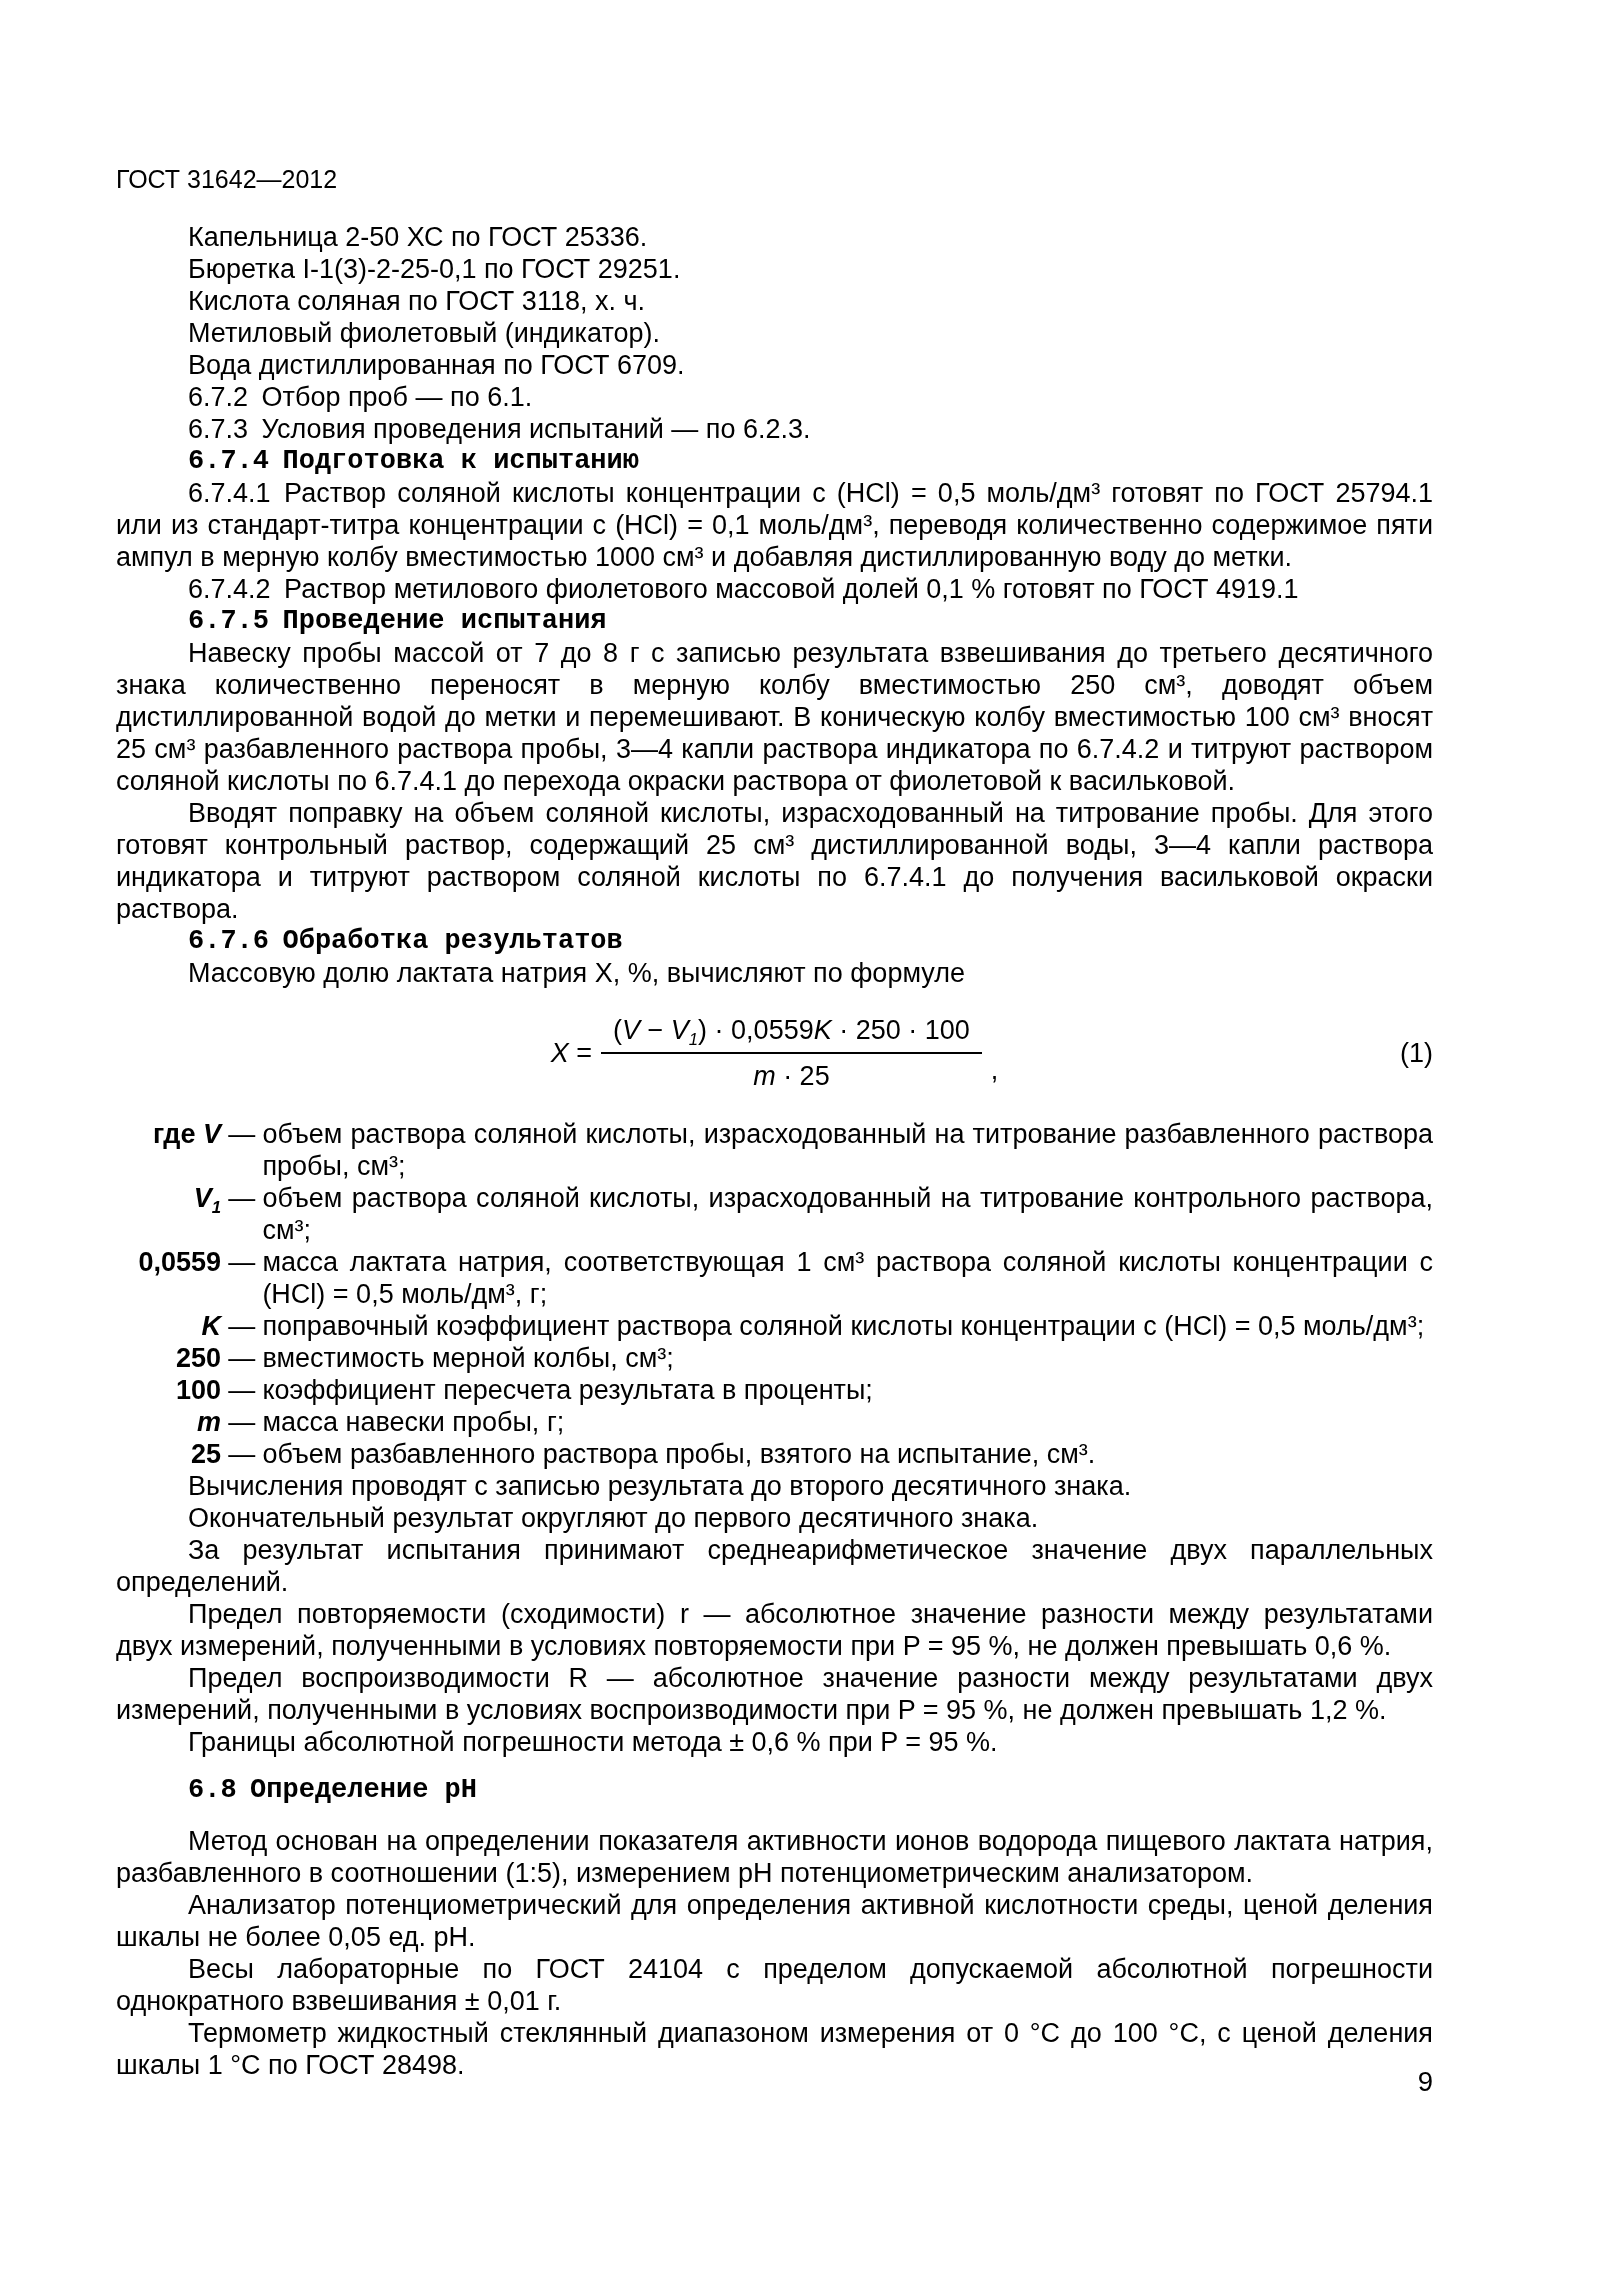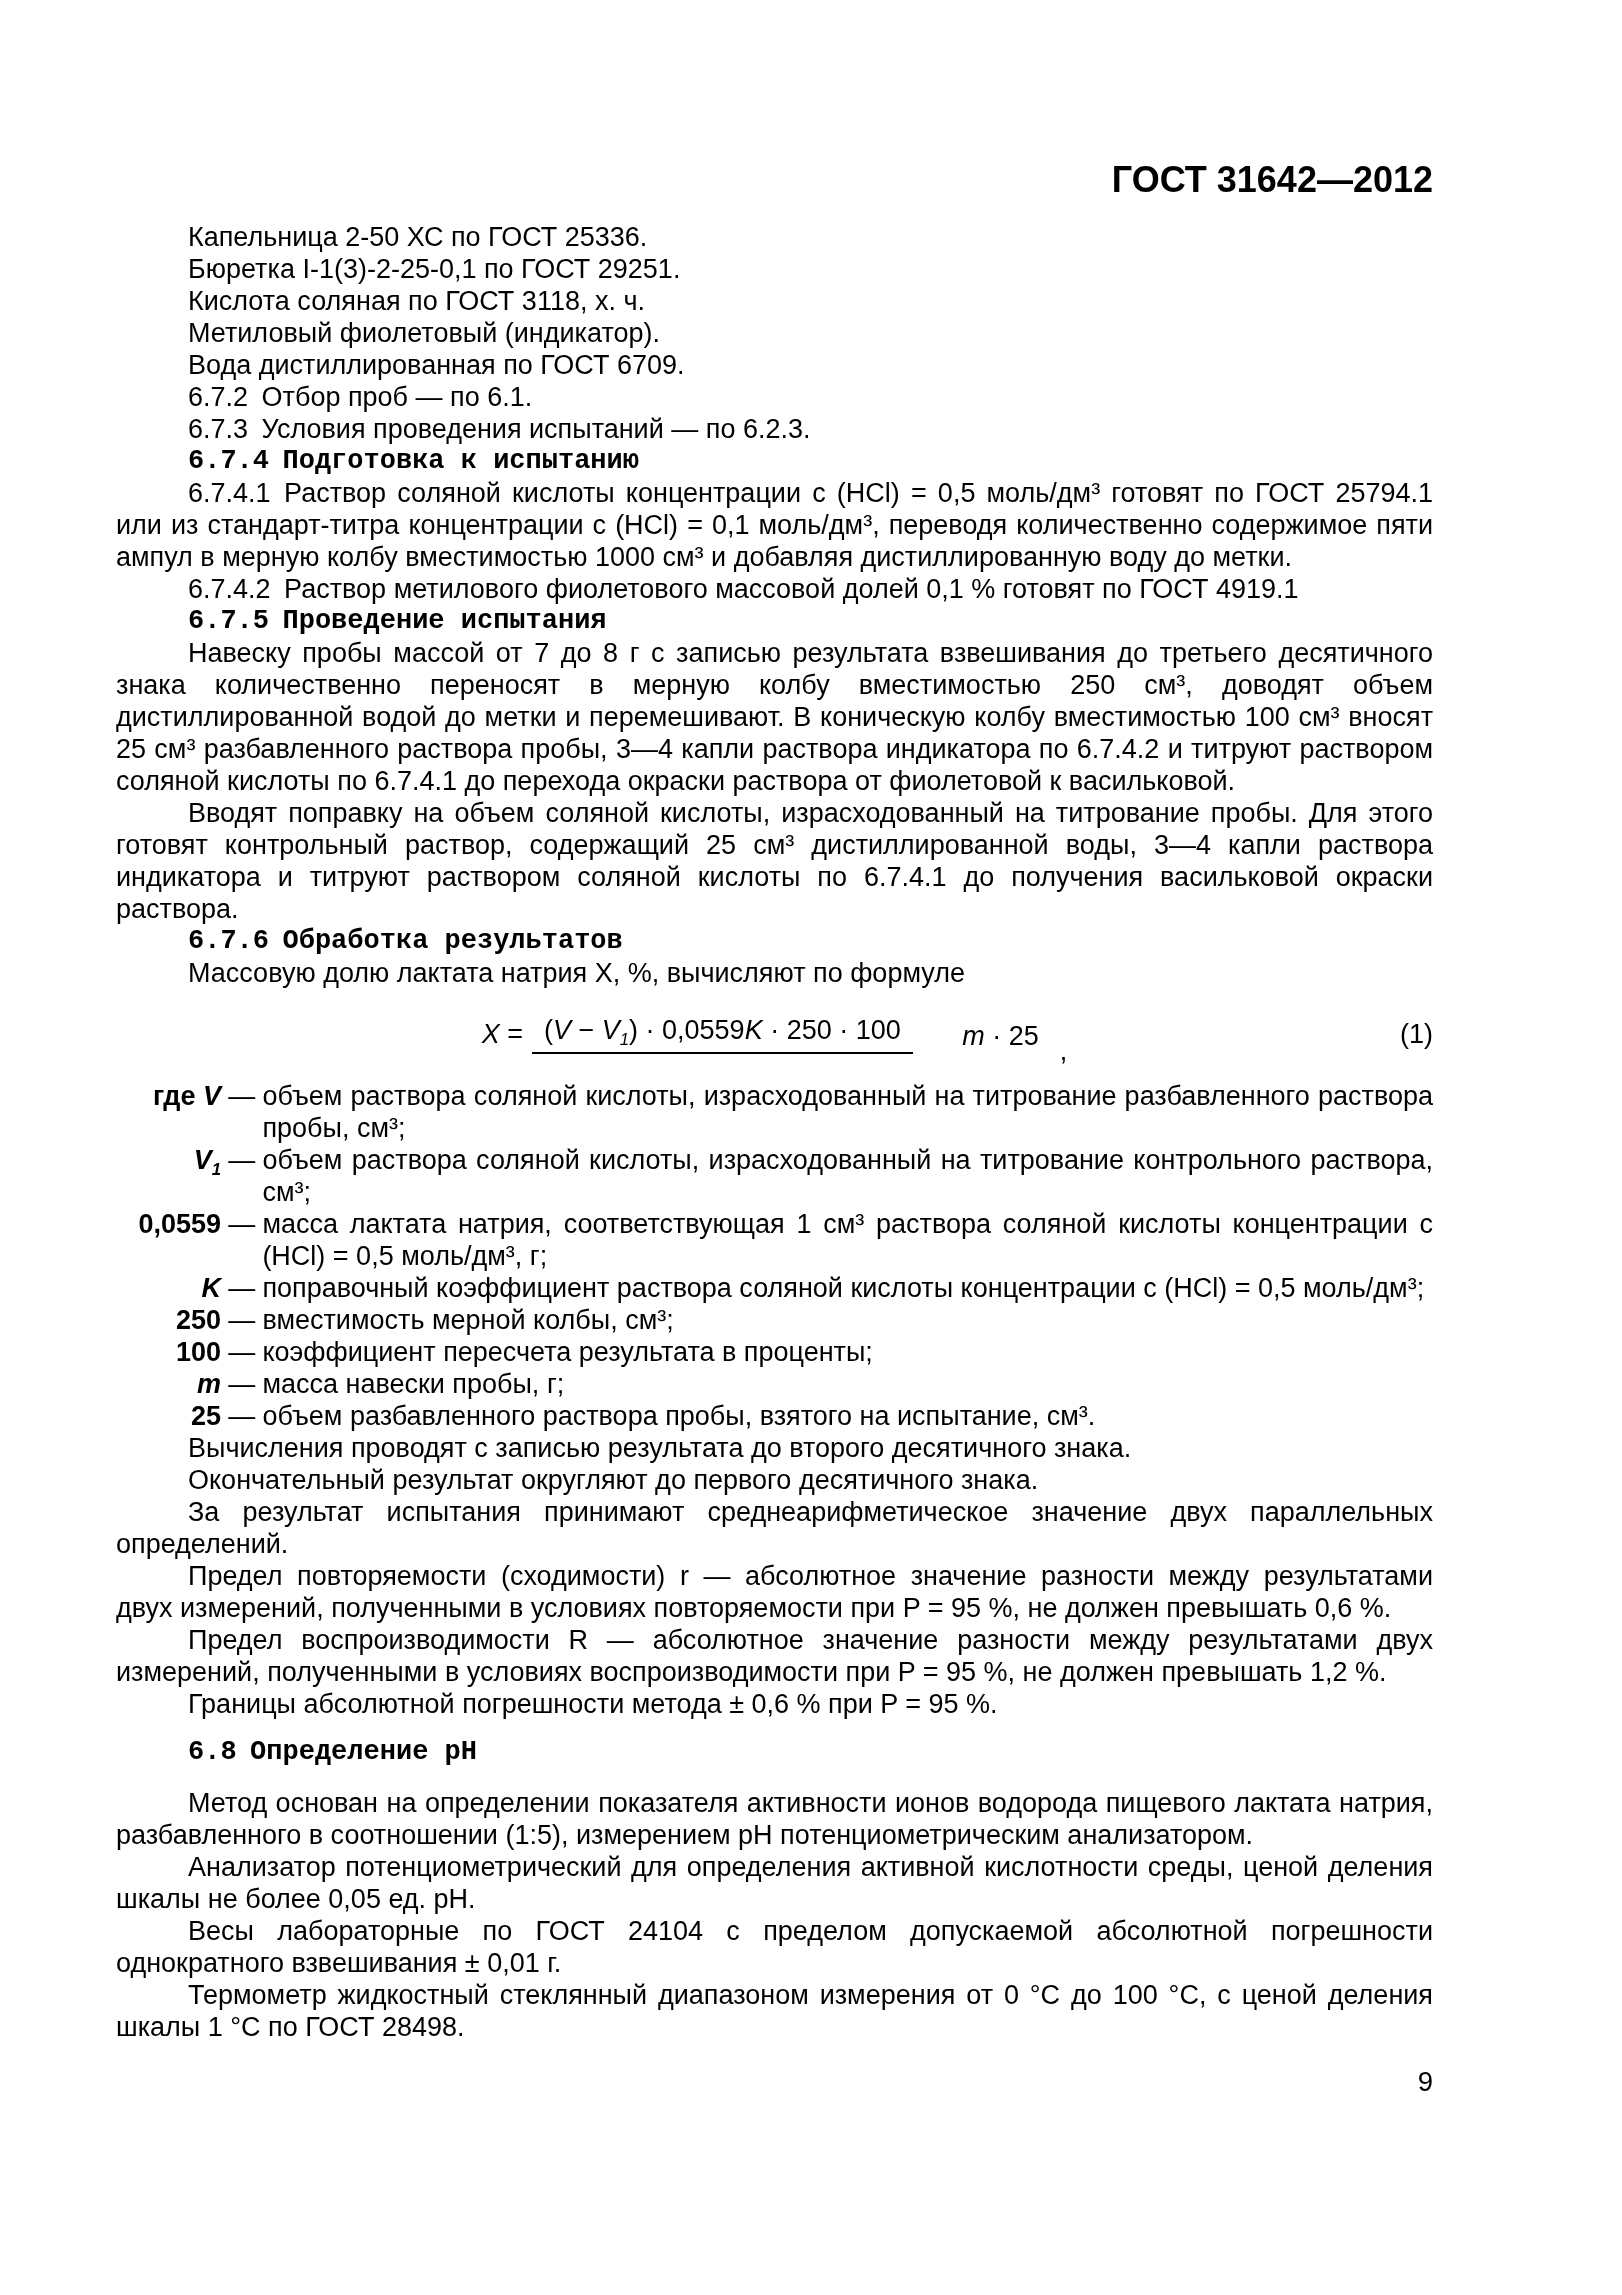--- a/index.html
+++ b/index.html
@@ -7,23 +7,23 @@
     position:relative;
     width:1623px;height:2295px;
     background:#ffffff;
     color:#000;
     font-family:"Liberation Sans","DejaVu Sans",sans-serif;
     overflow:hidden;
   }
   .doc-header{
     position:absolute;
     left:116px;top:164px;width:1317px;
-    text-align:right;
-    font-weight:bold;
-    font-size:36px;line-height:31px;
+    text-align:left;
+    font-weight:normal;
+    font-size:25px;line-height:31px;
     white-space:nowrap;
   }
   .doc-body{
     position:absolute;
     left:116px;top:221px;width:1317px;
     font-size:27px;line-height:32px;
     text-align:justify;
   }
   .para{text-indent:72px;}
   .para.bold{font-weight:bold;font-family:Liberation Mono, monospace;}
@@ -34,21 +34,21 @@
 
   
   .formula-block{
     position:relative;
     margin:25px 0 26px 0;
     text-indent:0;
   }
   .formula-center{
     display:flex;align-items:center;justify-content:center;gap:9.2px;
   }
-  .frac{display:inline-flex;flex-direction:row;align-items:flex-start;gap:38px;}
+  .frac{display:inline-flex;flex-direction:column;align-items:center;}
   .frac .num{display:block;padding:0 11.8px 5.9px 11.8px;border-bottom:2.6px solid #000;white-space:nowrap;}
   .frac .den{display:block;padding:5.9px 11.8px 0 11.8px;white-space:nowrap;}
   .f-comma{align-self:center;transform:translateY(17px);}
   .eq-num{
     position:absolute;right:0;top:50%;transform:translateY(-50%);
   }
 
   
   .def-row{display:flex;text-indent:0;}
   .def-term{flex:0 0 105px;text-align:right;white-space:nowrap;font-weight:bold;}

